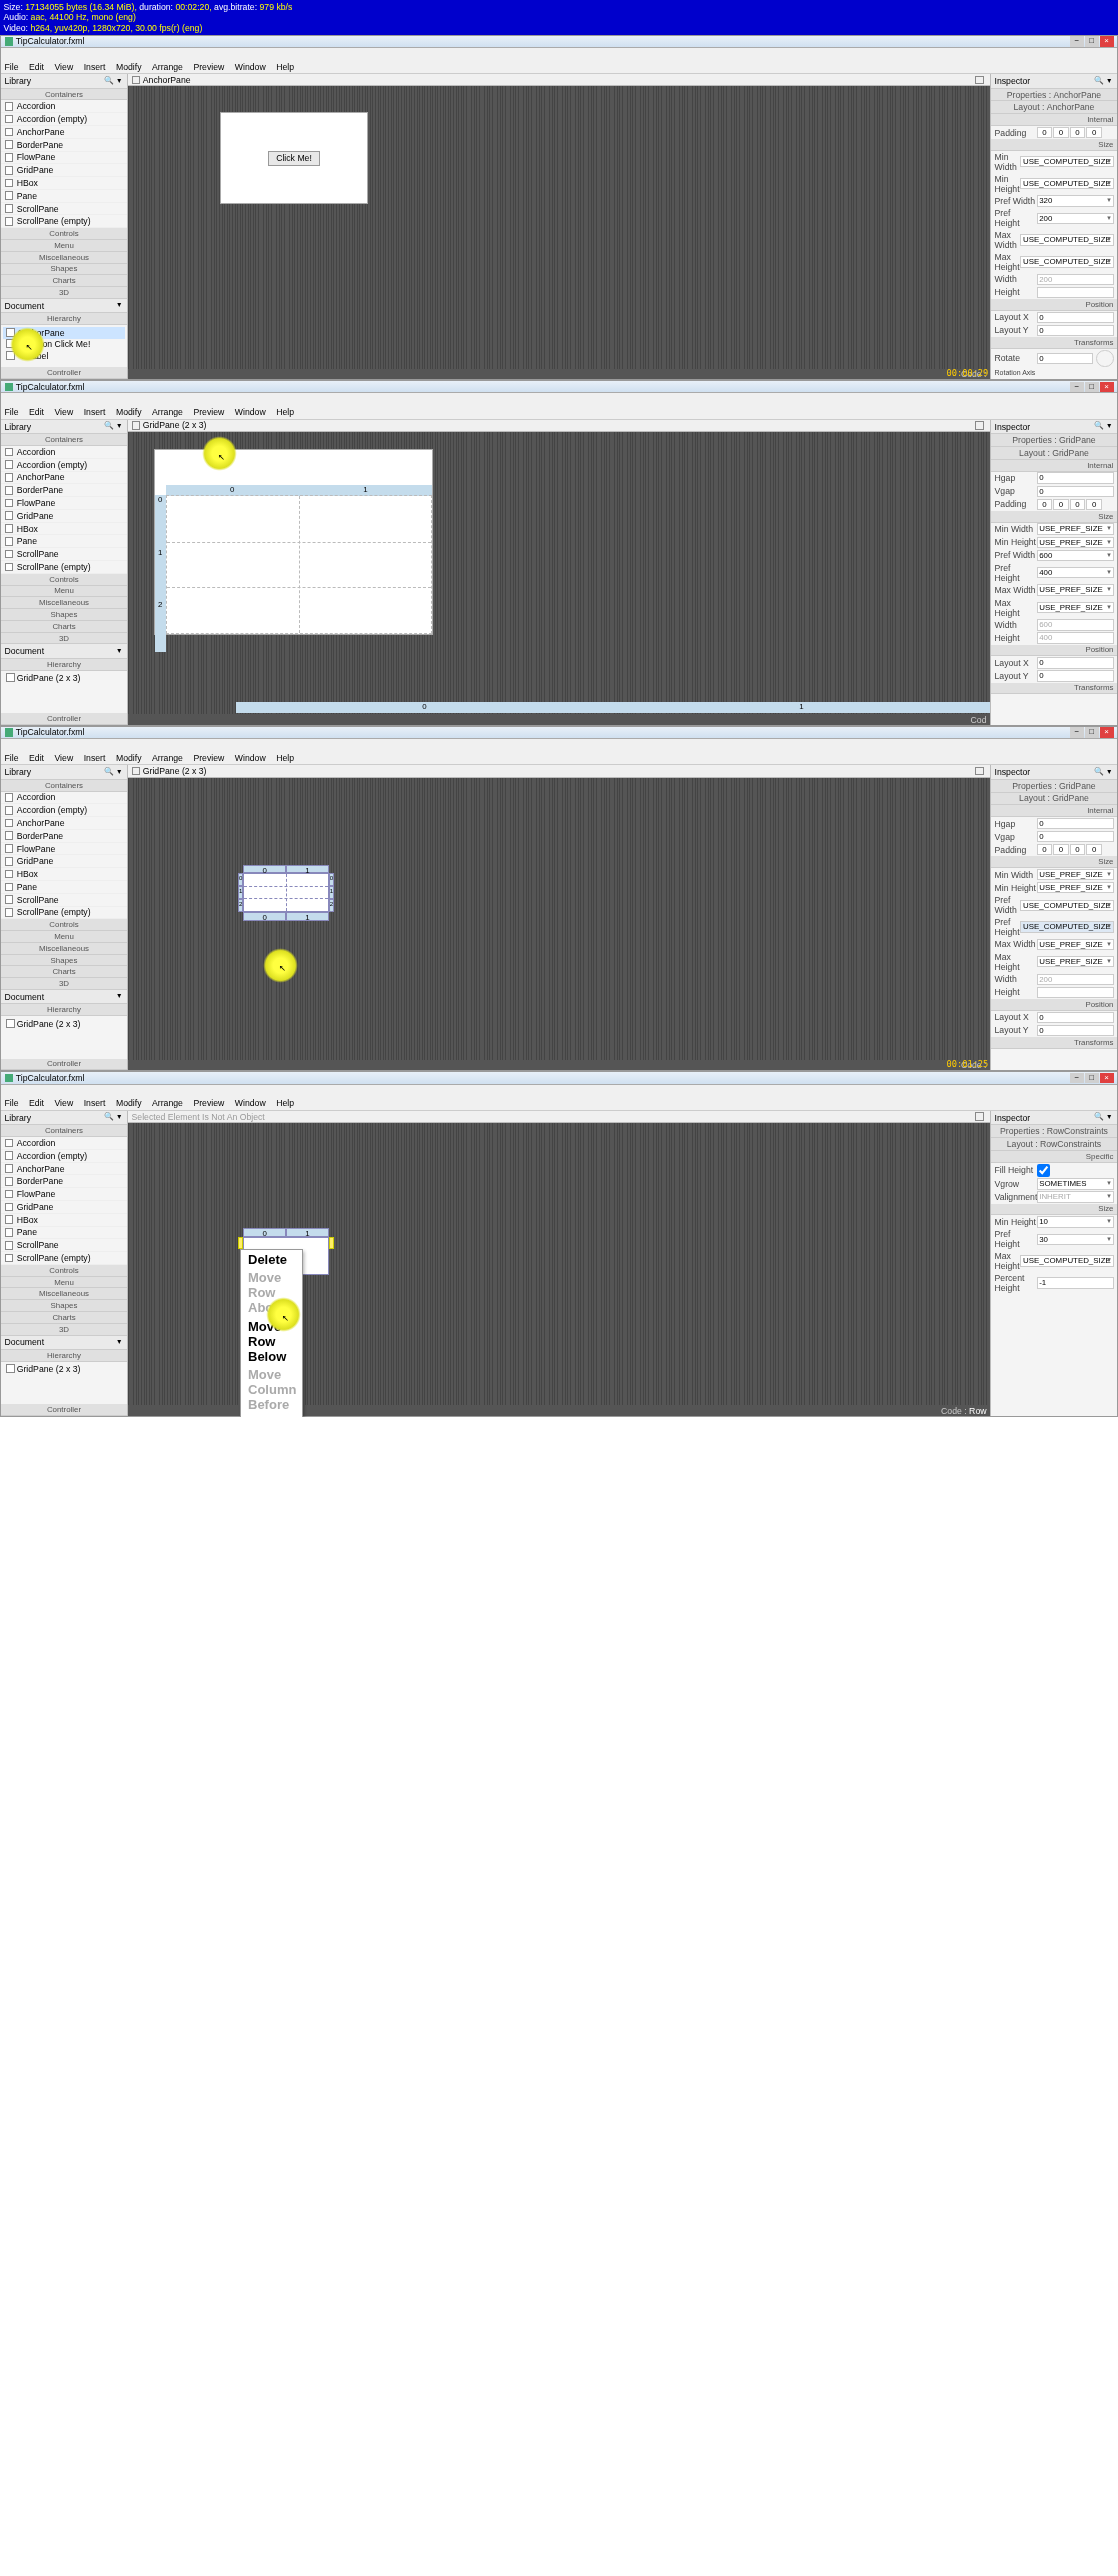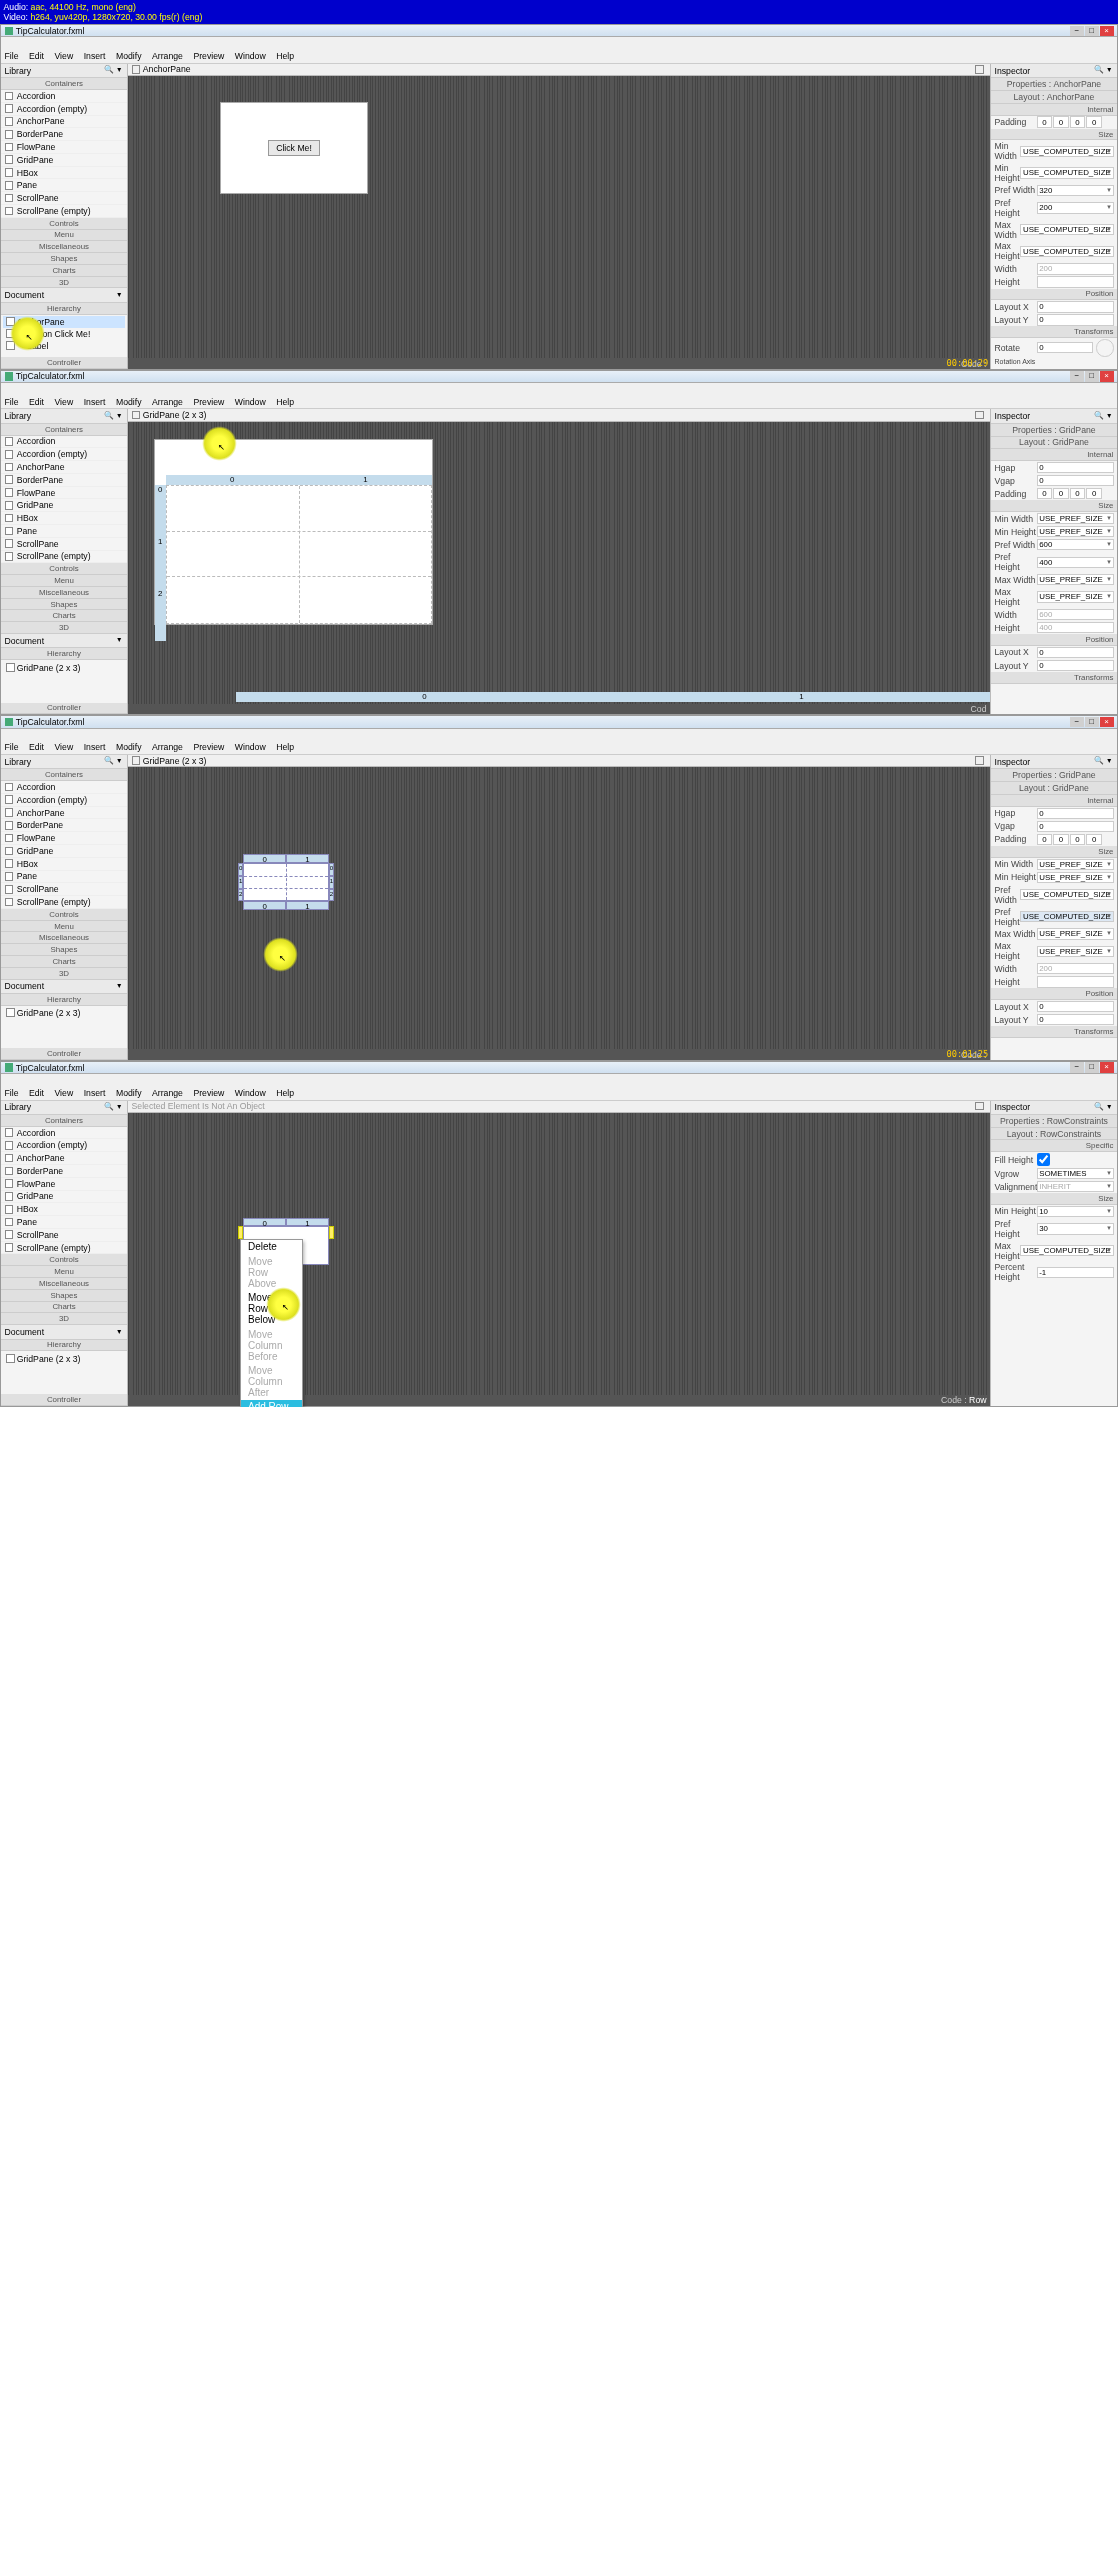--- a/index.html
+++ b/index.html
@@ -43,29 +43,30 @@
 .prop-combo { position: relative; }
 .prop-combo::after { content: "▾"; position: absolute; right: 1.7px; top: 0; font-size: 7px; color: #666; }
 .prop-quad { display: flex; gap: 0.9px; }
 .prop-quad input { width: 15.7px; height: 11.3px; border: 0.9px solid #ccc; font-size: 7.9px; text-align: center; }
 .status-footer { background: #3a3a3a; color: #ccc; height: 10.5px; display: flex; align-items: center; padding: 0 3.5px; font-size: 7.9px; justify-content: space-between; }
 .highlight-dot { position: absolute; width: 35px; height: 35px; background: radial-gradient(circle, #ffff40 30%, #dde020 60%, transparent 70%); border-radius: 50%; }
 .cursor { position: absolute; font-size: 8.7px; }
 .btn-render { background: #e8e8e8; border: 0.9px solid #999; padding: 1.7px 7px; font-size: 8.7px; }
 .grid-cell-header { background: #c4dcec; text-align: center; font-size: 7.9px; }
 .context-menu { position: absolute; background: #fff; border: 0.9px solid #999; box-shadow: 1.7px 1.7px 3.5px rgba(0,0,0,0.3); }
-.ctx-item { padding: 1.7px 7px; font-size: 10px; }
+.ctx-item { padding: 1.7px 7px; font-size: 13px; font-weight: bold; }
 .ctx-item.disabled { color: #aaa; }
 .ctx-item.highlighted { background: #2bbde0; color: #fff; }
 .timestamp { position: absolute; right: 1.7px; bottom: 0.9px; font-family: monospace; font-size: 8.7px; color: #ffcc00; }
 </style>
 </head>
 <body>
 
 <div class="file-info">
+  <div><span class="white">Size: </span><span class="yellow">17134055 bytes (16.34 MiB), </span><span class="white">duration: </span><span class="yellow">00:02:20, </span><span class="white">avg.bitrate: </span><span class="yellow">979 kb/s</span></div>
   <div><span class="white">Audio: </span><span class="yellow">aac, 44100 Hz, mono (eng)</span></div>
   <div><span class="white">Video: </span><span class="yellow">h264, yuv420p, 1280x720, 30.00 fps(r) (eng)</span></div>
 </div>
 
 <div class="window">
   <div class="titlebar">
     <span class="titlebar-icon"></span>
     <span class="titlebar-text">TipCalculator.fxml</span>
     <div class="win-controls">
       <span class="win-btn win-min">−</span>

